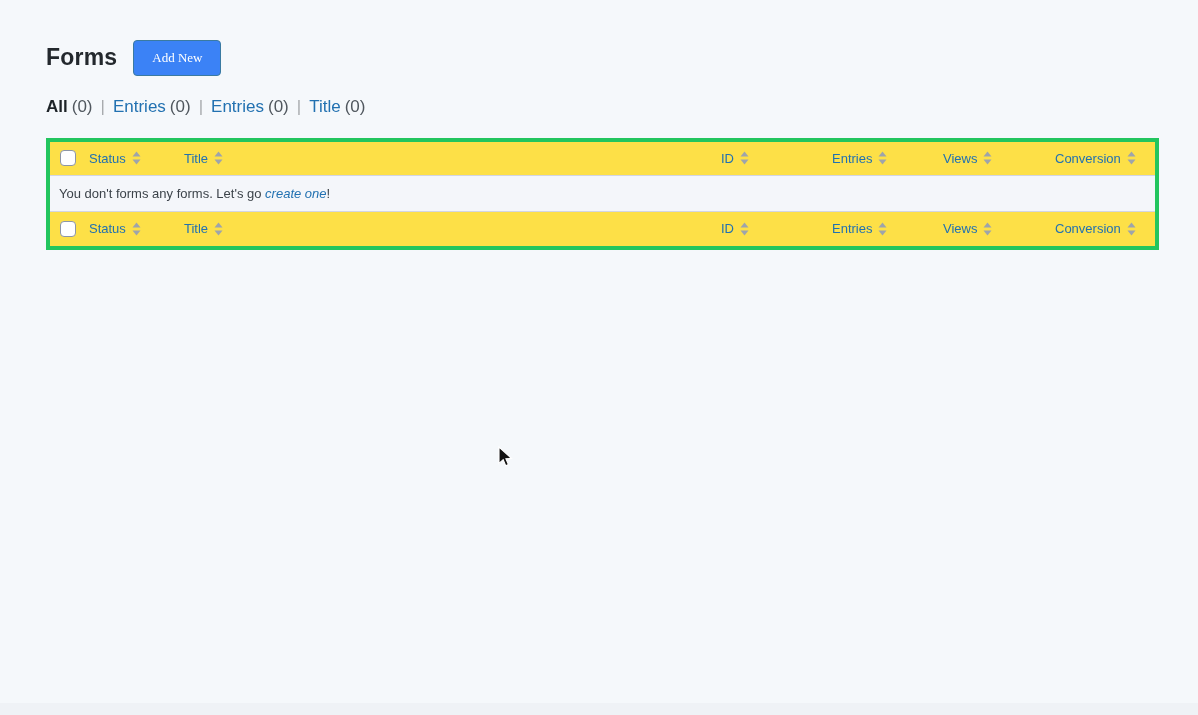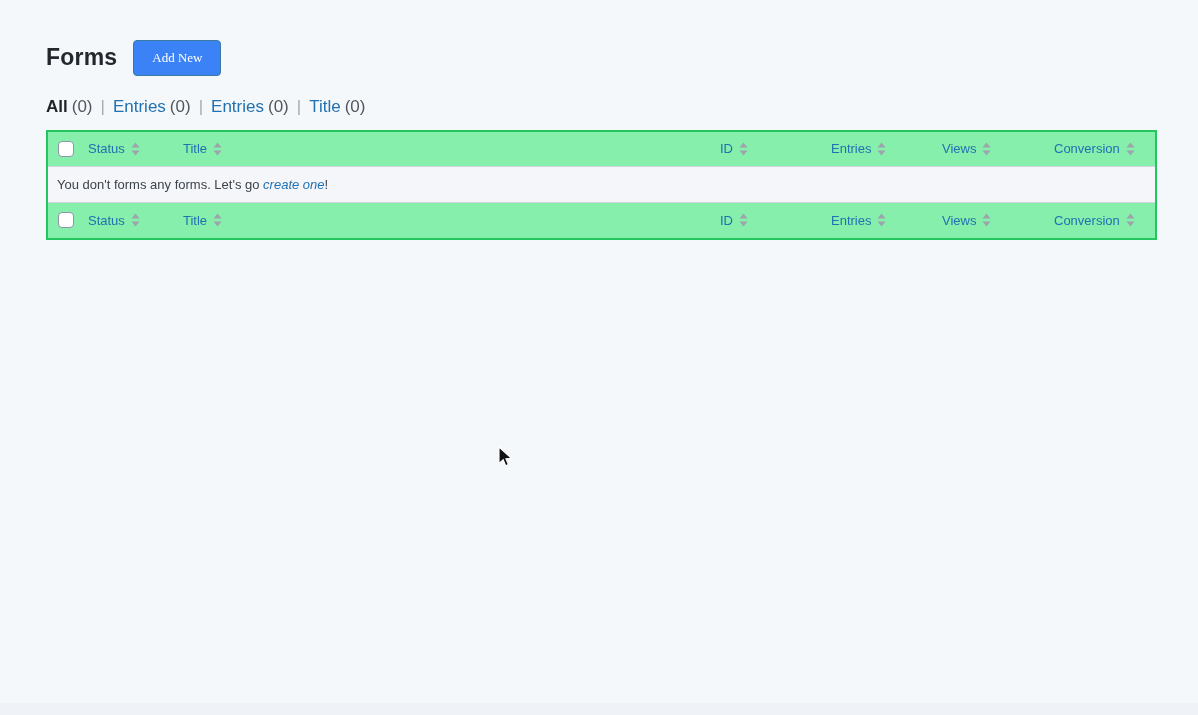--- a/index.html
+++ b/index.html
@@ -40,26 +40,26 @@
     white-space: nowrap;
   }
   .filter-link { text-decoration: none; cursor: pointer; }
   .filter-label { color: #2271b1; }
   .filter-link.current .filter-label { color: #1d2327; font-weight: 700; }
   .filter-count { color: #50575e; margin-left: 4px; }
   .filter-sep { color: #a7aaad; margin: 0 8px; }
 
   
   table.forms-table {
-    margin-top: 13px;
+    margin-top: 21px;
     width: 1109px;
     table-layout: fixed;
     border-collapse: collapse;
-    background: #86efac;
-    border: 2px solid #22c55e;
+    background: #fde047;
+    border: 4px solid #22c55e;
   }
   .forms-table th, .forms-table td {
     padding: 0;
     height: 36px;
     vertical-align: middle;
     text-align: left;
     font-size: 13px;
     font-weight: 400;
   }
   .forms-table thead tr { border-bottom: 1px solid #d2d5e2; }

